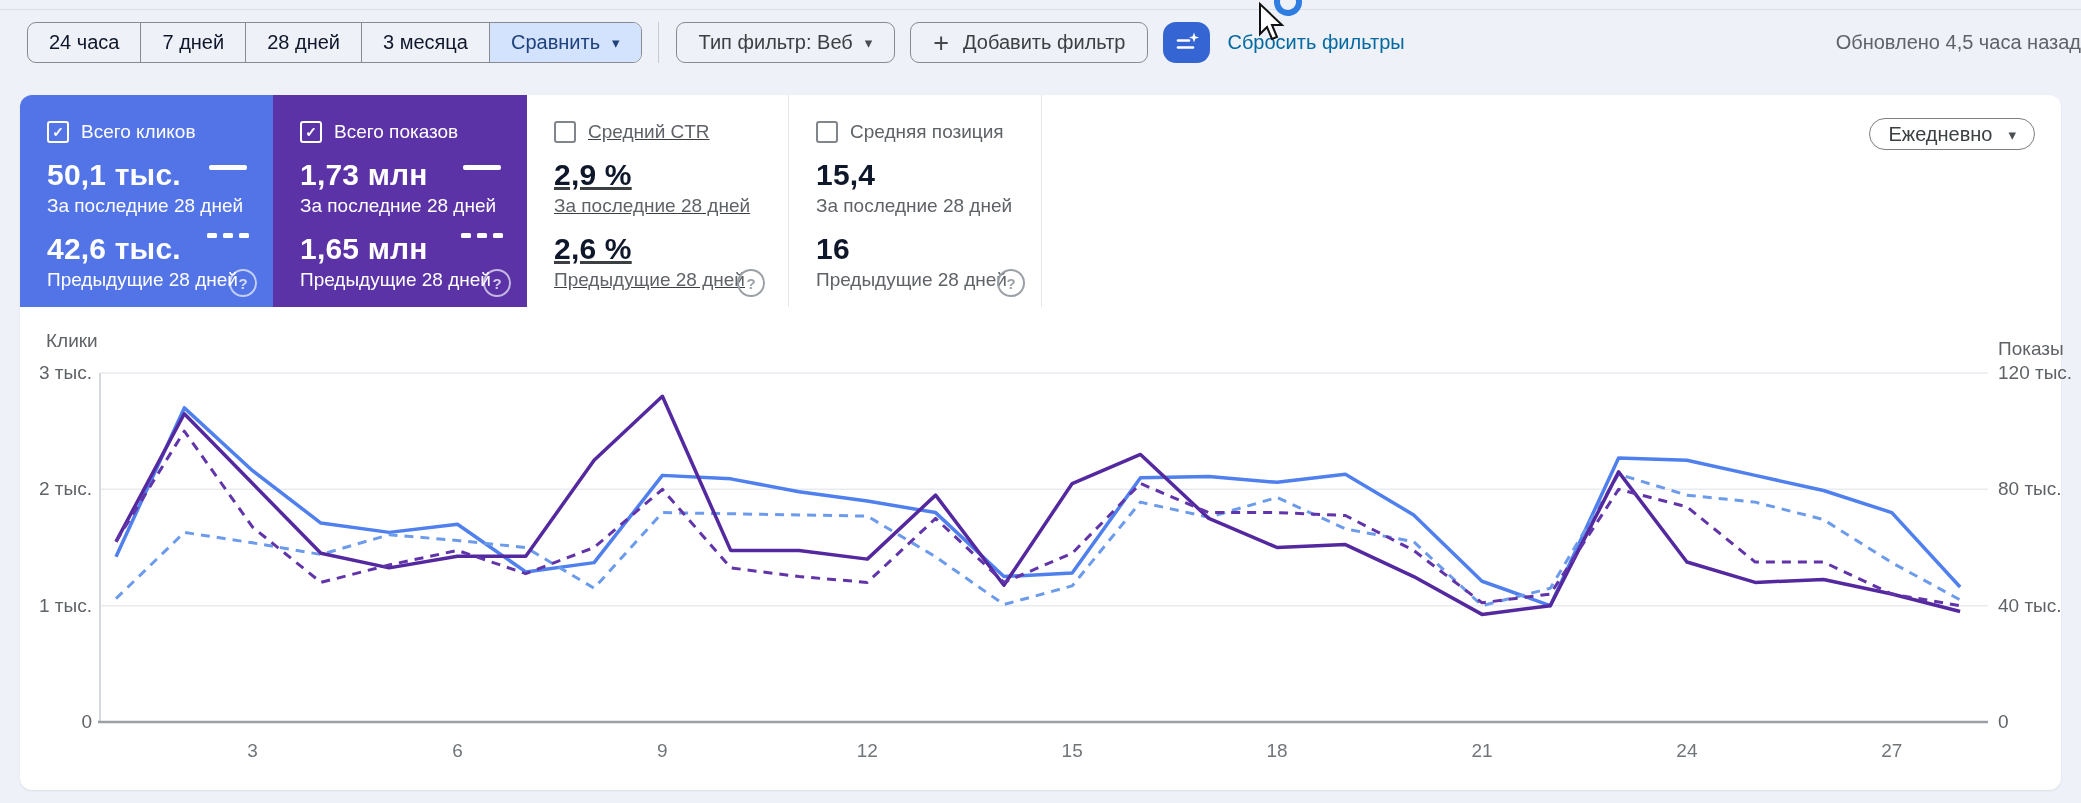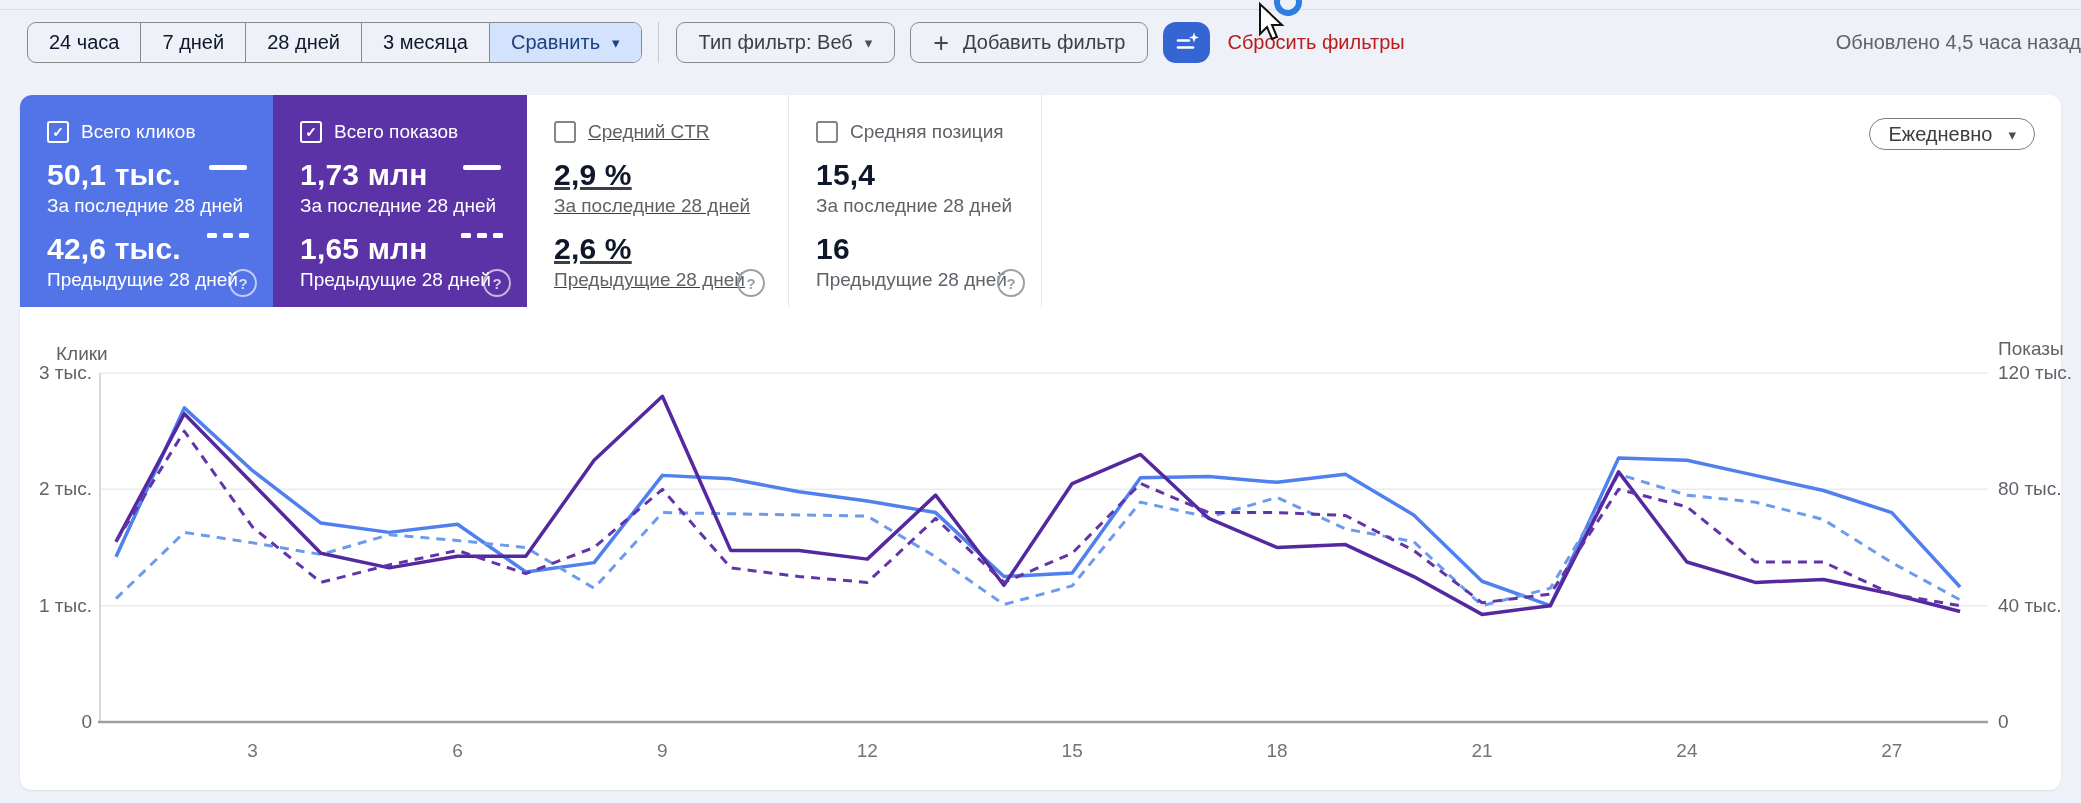--- a/index.html
+++ b/index.html
@@ -17,21 +17,21 @@
   .seg.selected{background:#d3e3fd;color:#20427c;font-weight:500;}
   .seg .caret{margin-left:12px;color:#20427c;}
   .caret{font-size:15px;line-height:1;color:#4a4d52;}
   .v-divider{width:0;border-left:1.5px solid #c7ccd4;margin:0 17px 0 16px;}
   .pill{display:flex;align-items:center;gap:12px;padding:0 22px;margin-right:15px;font-size:20px;color:#3c4043;
         background:transparent;border:1.5px solid #878a8f;border-radius:9px;cursor:pointer;white-space:nowrap;
         font-family:inherit;}
   .pill .plus{font-size:27px;font-weight:400;color:#44474c;margin-right:2px;line-height:0;}
   .filter-icon-btn{width:47px;height:41px;border:none;border-radius:13px;background:#3465d3;cursor:pointer;
         display:flex;align-items:center;justify-content:center;padding:0;margin-right:17px;}
-  .reset-link{display:flex;align-items:center;font-size:20px;color:#b91c1c;cursor:pointer;text-decoration:none;white-space:nowrap;}
+  .reset-link{display:flex;align-items:center;font-size:20px;color:#0369a1;cursor:pointer;text-decoration:none;white-space:nowrap;}
   .updated{position:absolute;right:0;top:31px;font-size:20px;color:#5f6368;white-space:nowrap;}
 
   
   .panel{position:absolute;left:20px;top:95px;width:2041px;height:695px;background:#fff;border-radius:12px;
          box-shadow:0 1px 2px rgba(60,64,67,.10);overflow:hidden;}
   .tiles{position:absolute;left:0;top:0;height:212px;display:flex;}
   .tile{position:relative;width:254px;height:212px;box-sizing:border-box;padding:26px 0 0 27px;cursor:pointer;}
   .tile:first-child{width:253px;}
   .tile.plain{background:#fff;}
   .tile.sep{border-left:1px solid #e4e7ea;}
@@ -179,21 +179,21 @@
       <line x1="100" y1="489.33333333333337" x2="1988" y2="489.33333333333337" stroke="#e9ebef" stroke-width="1.5"></line>
       <line x1="100" y1="605.6666666666666" x2="1988" y2="605.6666666666666" stroke="#e9ebef" stroke-width="1.5"></line>
       <line x1="100" y1="373" x2="100" y2="722" stroke="#d5d8dd" stroke-width="2"></line>
       <line x1="98" y1="722" x2="1988" y2="722" stroke="#9aa0a6" stroke-width="2.5"></line>
       <polyline points="116,556.8066666666666 184.3,407.9 252.6,470.72 320.9,523.07 389.2,532.3766666666667 457.5,524.2333333333333 525.8,571.9300000000001 594.0999999999999,562.6233333333333 662.4,475.37333333333333 730.6999999999999,478.86333333333334 799,491.65999999999997 867.3,500.9666666666667 935.5999999999999,512.6 1003.9,576.5833333333333 1072.1999999999998,573.0933333333334 1140.5,477.70000000000005 1208.8,476.53666666666663 1277.1,482.35333333333335 1345.3999999999999,474.21000000000004 1413.7,514.9266666666666 1482,581.2366666666667 1550.3,605.6666666666666 1618.6,457.92333333333335 1686.8999999999999,460.25 1755.1999999999998,475.37333333333333 1823.5,490.49666666666667 1891.8,512.6 1960.1,587.0533333333333" fill="none" stroke="#4f80ee" stroke-width="3.5" stroke-linejoin="round"></polyline>
       <polyline points="116,598.6866666666667 184.3,532.3766666666667 252.6,542.8466666666667 320.9,554.48 389.2,534.7033333333334 457.5,540.52 525.8,547.5 594.0999999999999,588.2166666666667 662.4,512.6 730.6999999999999,513.7633333333333 799,514.9266666666666 867.3,516.09 935.5999999999999,556.8066666666666 1003.9,604.5033333333333 1072.1999999999998,585.89 1140.5,502.13 1208.8,517.2533333333333 1277.1,497.4766666666667 1345.3999999999999,528.8866666666667 1413.7,541.6833333333333 1482,605.6666666666666 1550.3,588.2166666666667 1618.6,474.21000000000004 1686.8999999999999,495.15 1755.1999999999998,502.13 1823.5,519.58 1891.8,562.6233333333333 1960.1,599.85" fill="none" stroke="#6d9beb" stroke-width="3" stroke-linejoin="round" stroke-dasharray="9 7"></polyline>
       <polyline points="116,541.6833333333333 184.3,413.7166666666667 252.6,483.51666666666665 320.9,553.3166666666666 389.2,567.8583333333333 457.5,556.225 525.8,556.225 594.0999999999999,460.25 662.4,396.26666666666665 730.6999999999999,550.4083333333333 799,550.4083333333333 867.3,559.1333333333333 935.5999999999999,495.15 1003.9,585.3083333333334 1072.1999999999998,483.51666666666665 1140.5,454.43333333333334 1208.8,518.4166666666666 1277.1,547.5 1345.3999999999999,544.5916666666667 1413.7,576.5833333333333 1482,614.3916666666667 1550.3,605.6666666666666 1618.6,471.8833333333333 1686.8999999999999,562.0416666666667 1755.1999999999998,582.4 1823.5,579.4916666666667 1891.8,594.0333333333333 1960.1,611.4833333333333" fill="none" stroke="#54289f" stroke-width="3.5" stroke-linejoin="round"></polyline>
       <polyline points="116,541.6833333333333 184.3,431.16666666666663 252.6,527.1416666666667 320.9,582.4 389.2,564.95 457.5,550.4083333333333 525.8,573.675 594.0999999999999,547.5 662.4,489.33333333333337 730.6999999999999,567.8583333333333 799,576.5833333333333 867.3,582.4 935.5999999999999,518.4166666666666 1003.9,582.4 1072.1999999999998,553.3166666666666 1140.5,483.51666666666665 1208.8,512.6 1277.1,512.6 1345.3999999999999,515.5083333333333 1413.7,550.4083333333333 1482,602.7583333333333 1550.3,594.0333333333333 1618.6,489.33333333333337 1686.8999999999999,506.7833333333333 1755.1999999999998,562.0416666666667 1823.5,562.0416666666667 1891.8,594.0333333333333 1960.1,605.6666666666666" fill="none" stroke="#6134aa" stroke-width="3" stroke-linejoin="round" stroke-dasharray="9 7"></polyline>
     </svg>
   <div id="chartLabels">
-      <div class="axlabel" style="left: 46px; top: 343px; margin-left: 10px;">Клики</div>
+      <div class="axlabel" style="left: 46px; top: 330px;">Клики</div>
       <div class="axlabel" style="left: 1998px; top: 338px;">Показы</div>
       <div class="tickL" style="left: 20px; top: 373px;">3 тыс.</div>
       <div class="tickL" style="left: 20px; top: 489.333px;">2 тыс.</div>
       <div class="tickL" style="left: 20px; top: 605.667px;">1 тыс.</div>
       <div class="tickL" style="left: 20px; top: 722px;">0</div>
       <div class="tickR" style="left: 1998px; top: 373px;">120 тыс.</div>
       <div class="tickR" style="left: 1998px; top: 489.333px;">80 тыс.</div>
       <div class="tickR" style="left: 1998px; top: 605.667px;">40 тыс.</div>
       <div class="tickR" style="left: 1998px; top: 722px;">0</div>
       <div class="tickX" style="left: 252.6px; top: 740px;">3</div>

